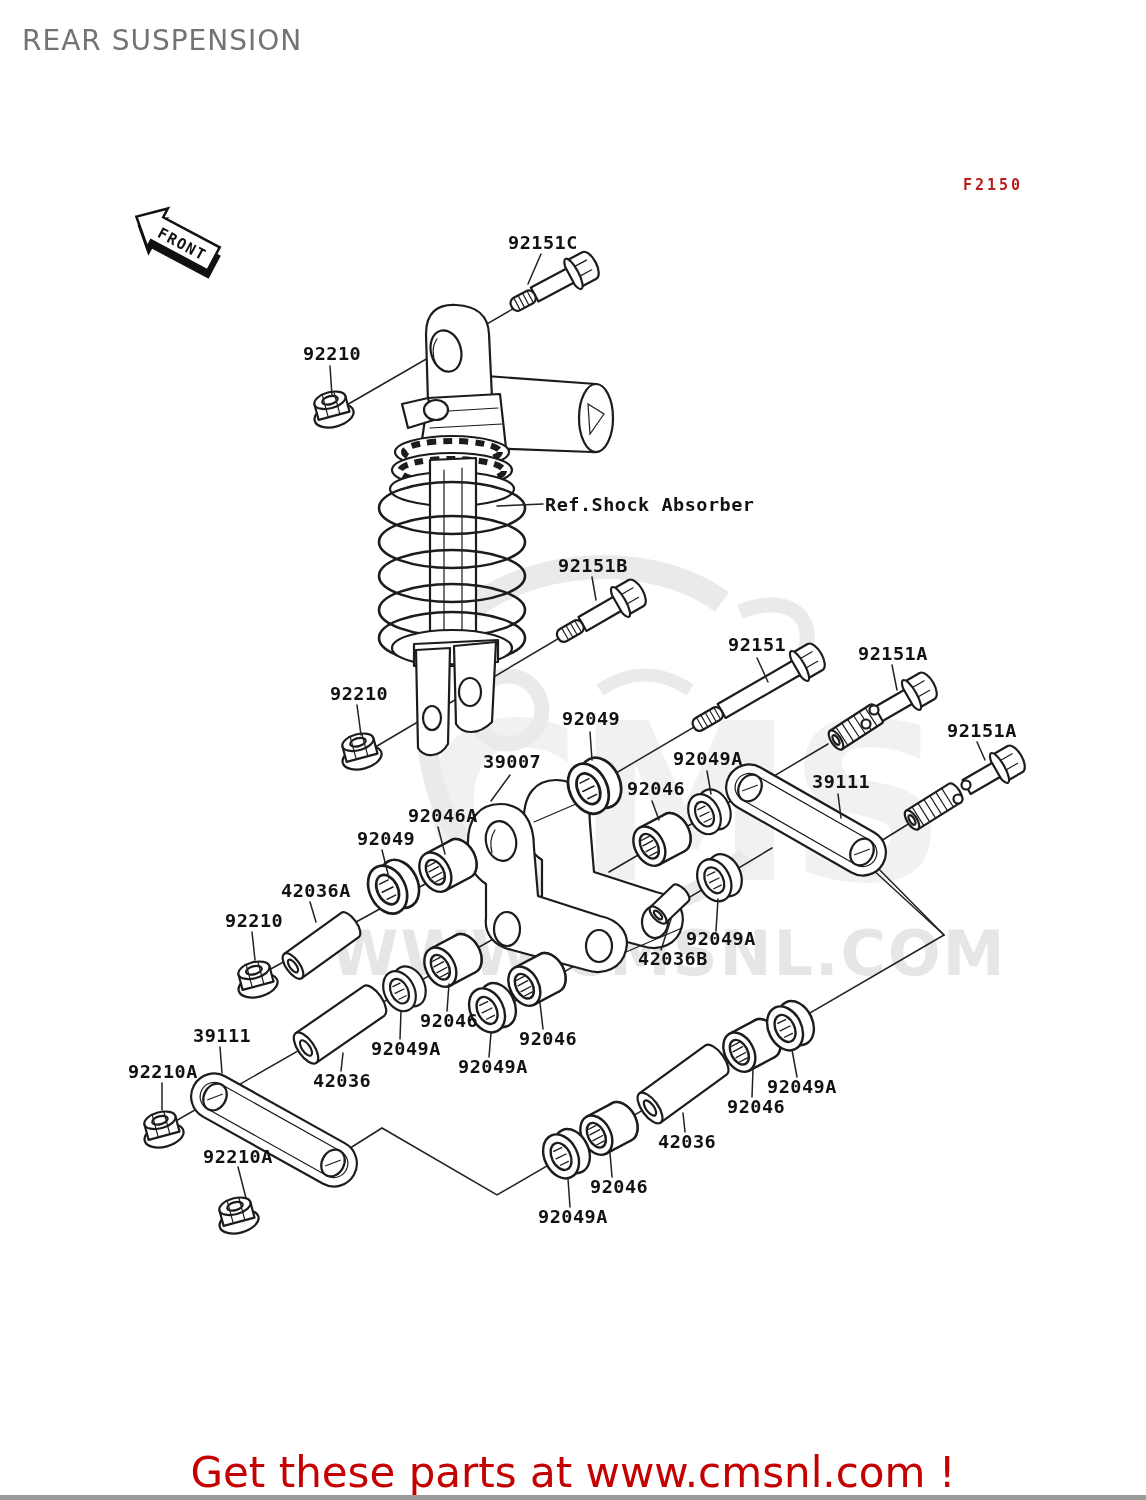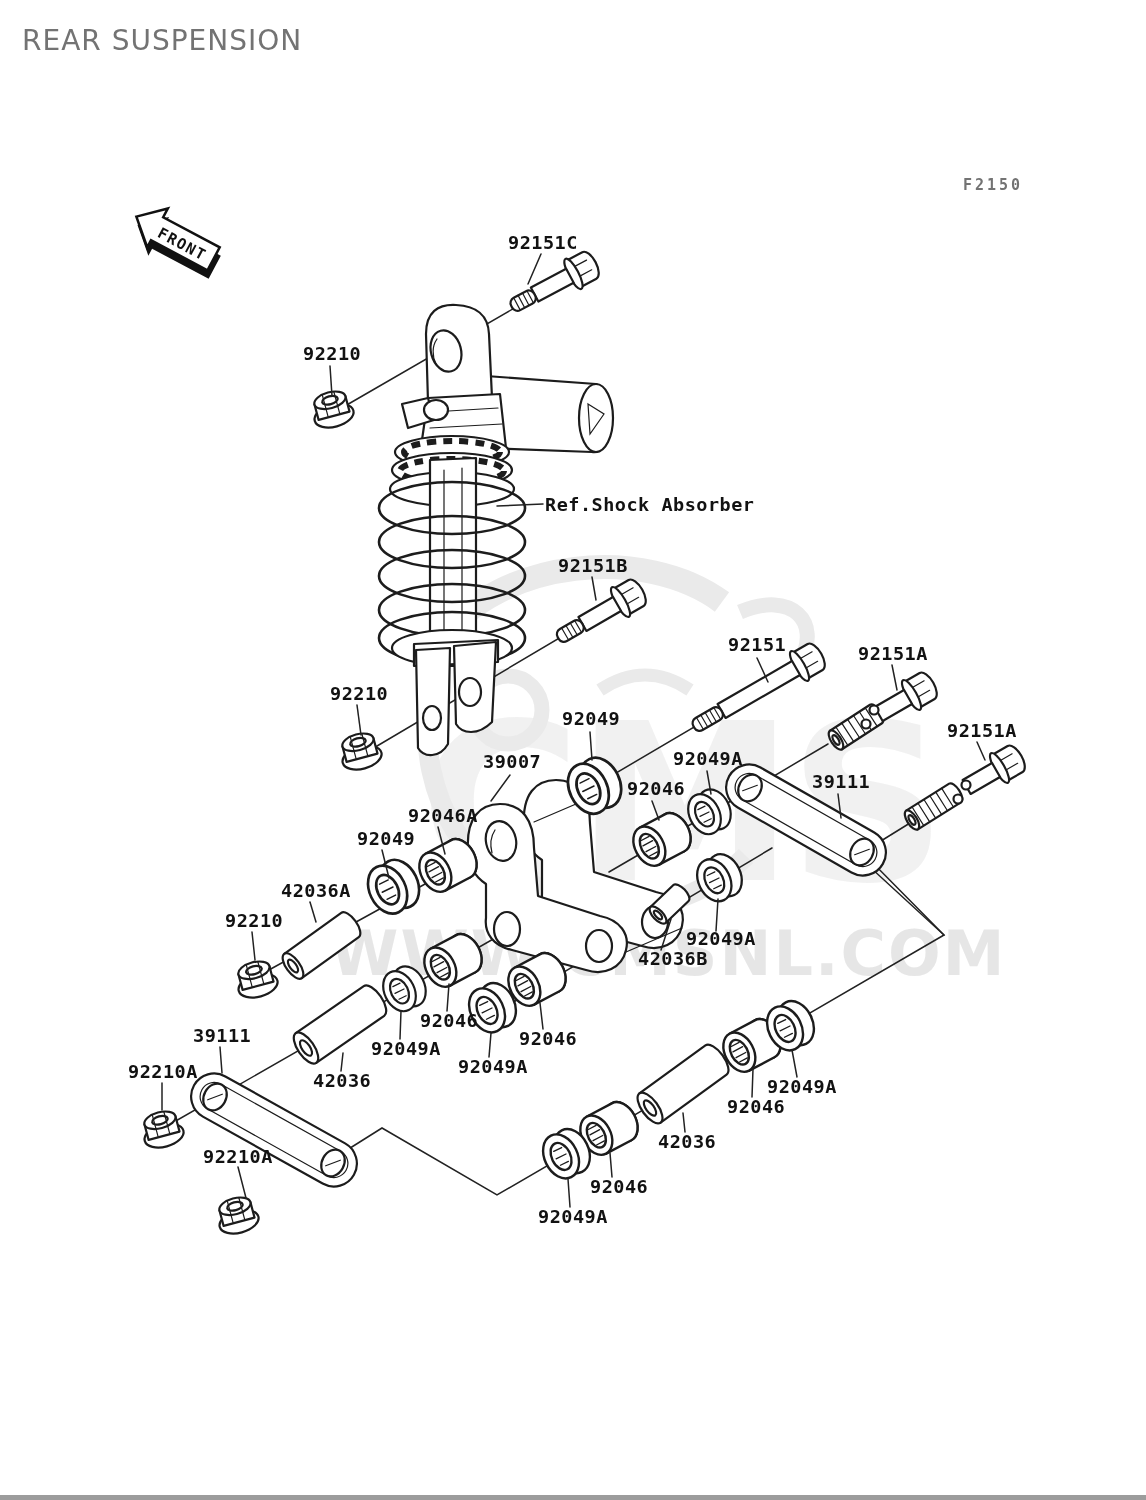--- a/index.html
+++ b/index.html
@@ -2,21 +2,21 @@
 <html><head>
 <meta charset="utf-8">
 <style>
   html,body{margin:0;padding:0;background:#ffffff;}
   #page{position:relative;width:1146px;height:1500px;background:#fff;overflow:hidden;
         font-family:"DejaVu Sans",sans-serif;}
   #dwg{position:absolute;left:0;top:0;}
   #page-title{position:absolute;left:22px;top:24px;font-size:28px;color:#737373;
               letter-spacing:1px;font-family:"DejaVu Sans",sans-serif;}
   #fig-code{position:absolute;left:963px;top:176px;font-family:"DejaVu Sans Mono",monospace;
-            font-weight:bold;font-size:15px;color:#737373;letter-spacing:3px;}
+            font-weight:bold;font-size:15px;color:#b91c1c;letter-spacing:3px;}
   #banner{position:absolute;left:0;top:1448px;width:100%;text-align:center;
           font-size:42px;color:#c40000;font-family:"DejaVu Sans",sans-serif;}
   #bottom-strip{position:absolute;left:0;bottom:0;width:100%;height:5px;background:#9c9c9c;}
   .part{fill:#ffffff;stroke:#1c1c1c;stroke-width:2.2;stroke-linejoin:round;stroke-linecap:round;}
   .thin{fill:none;stroke:#1c1c1c;stroke-width:1.2;stroke-linecap:round;}
   .coil{fill:none;stroke:#1c1c1c;stroke-width:2.6;}
   .axis{fill:none;stroke:#222222;stroke-width:1.5;stroke-linecap:round;}
   .teeth{fill:none;stroke:#1c1c1c;stroke-width:6;stroke-dasharray:9,7;}
   .plabel{font-family:"DejaVu Sans Mono",monospace;font-weight:bold;font-size:18.5px;
           fill:#121212;letter-spacing:0.5px;}
@@ -394,14 +394,15 @@
 
     <g transform="translate(142,206) rotate(28)">
       <polygon points="5,19 29,-3 29,7 93,7 93,33 29,33 29,41" fill="#111"></polygon>
       <polygon points="0,12 24,-10 24,0 88,0 88,26 24,26 24,34" fill="#fff" stroke="#111" stroke-width="2.5"></polygon>
       <text x="27" y="20" font-size="15" font-weight="bold" letter-spacing="1.5" font-family="DejaVu Sans Mono, monospace" fill="#111">FRONT</text>
     </g>
   </svg>
 
   <div id="page-title">REAR SUSPENSION</div>
   <div id="fig-code">F2150</div>
+  <div id="banner">Get these parts at www.cmsnl.com !</div>
   <div id="bottom-strip"></div>
 </div>
 
 </body></html>

